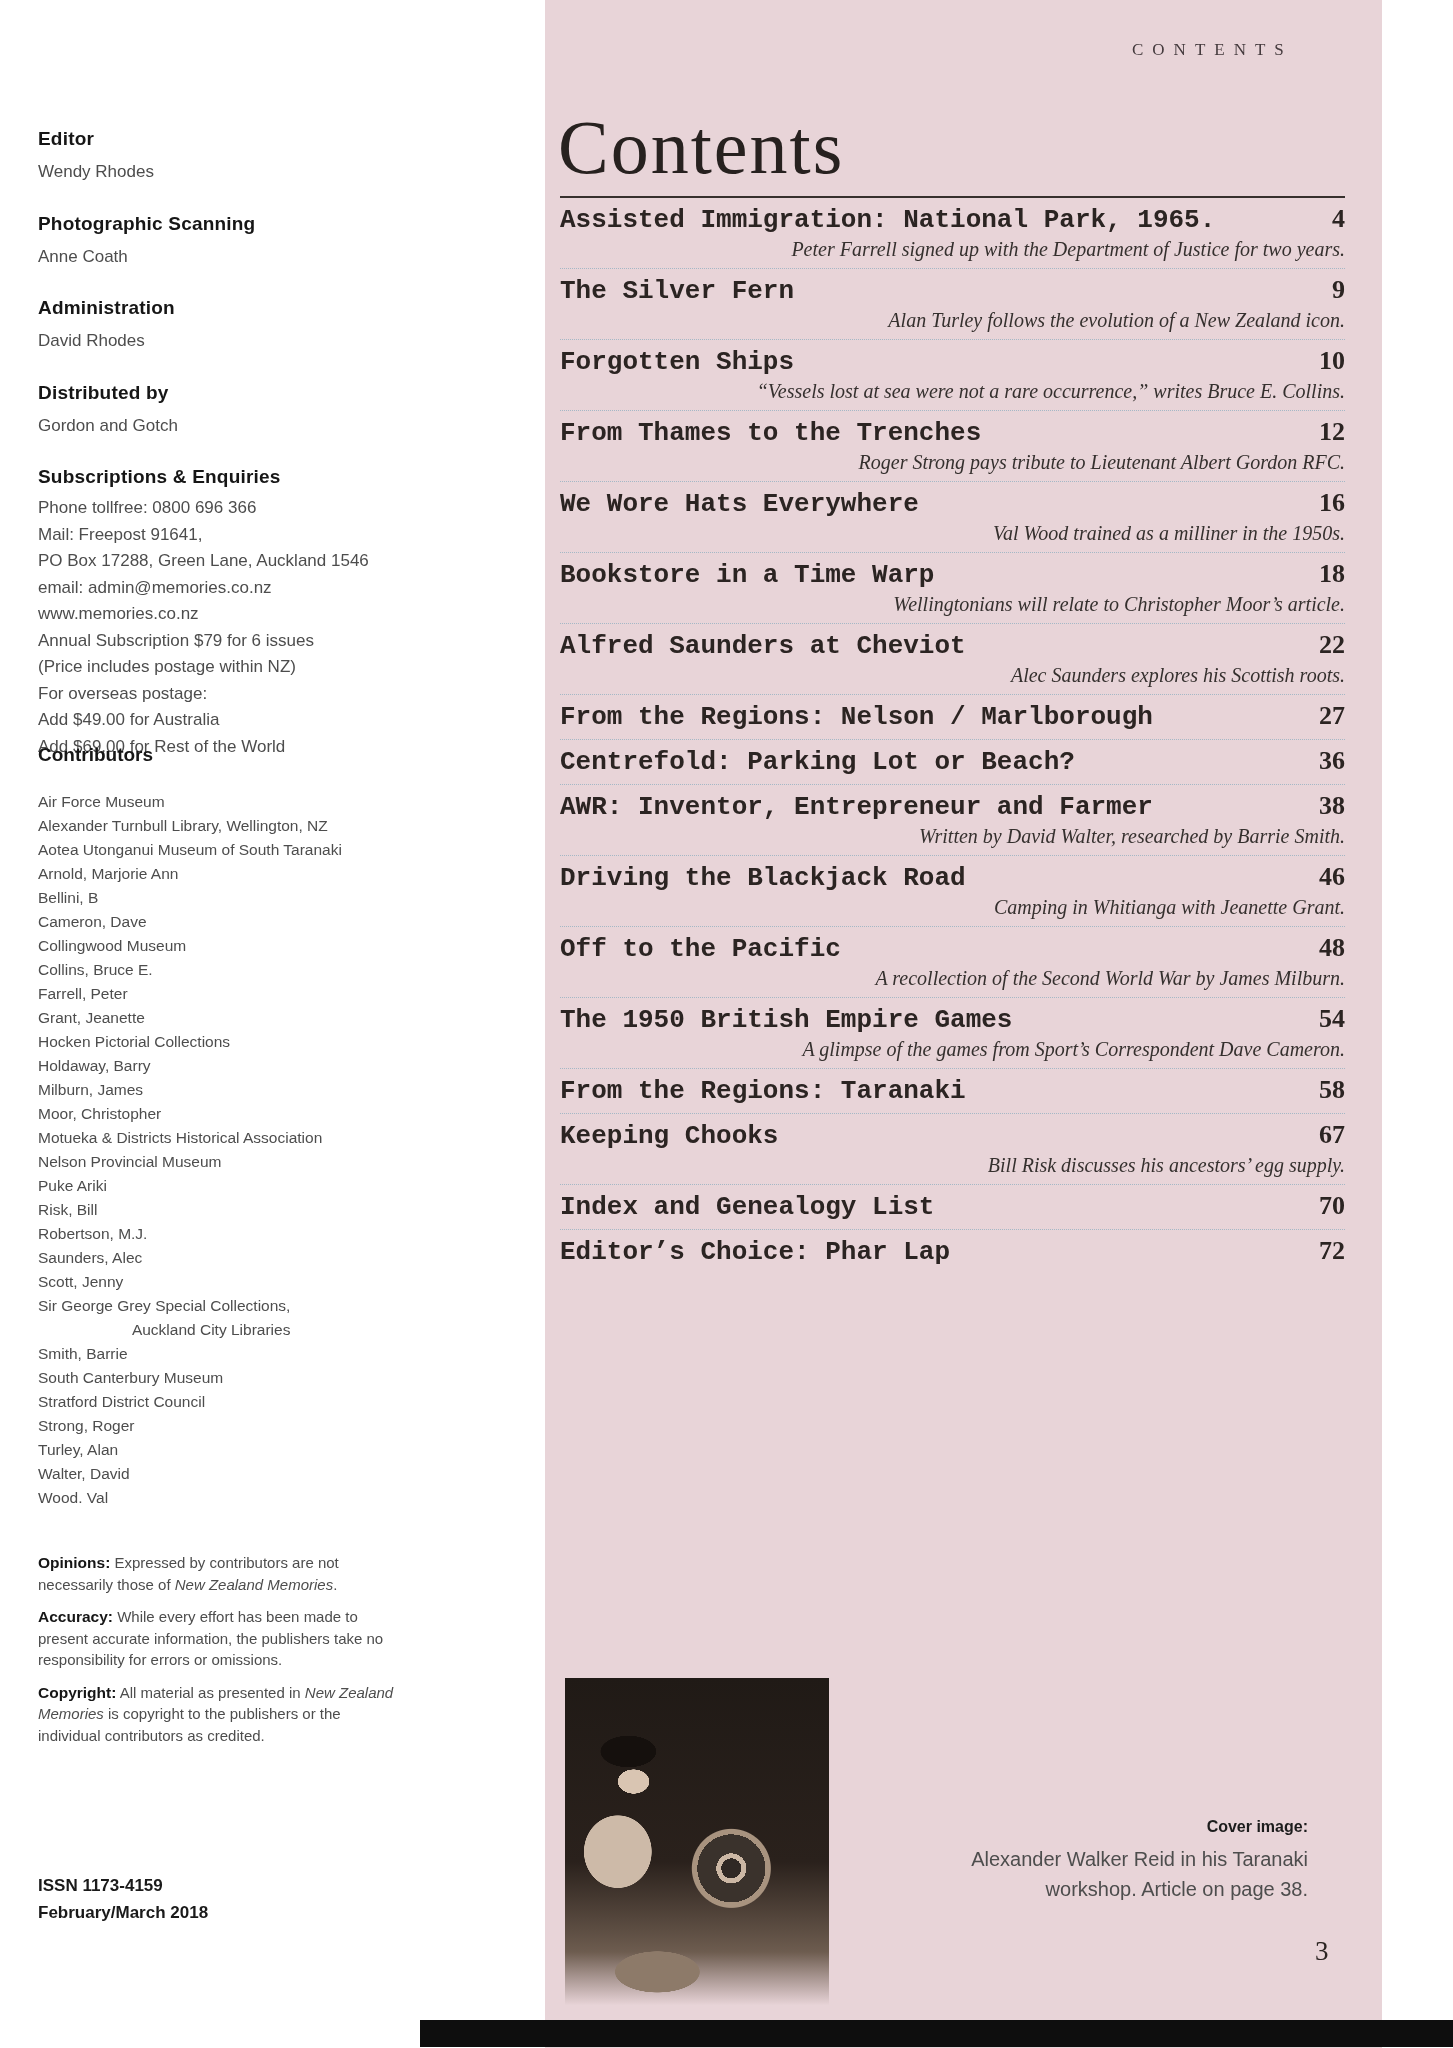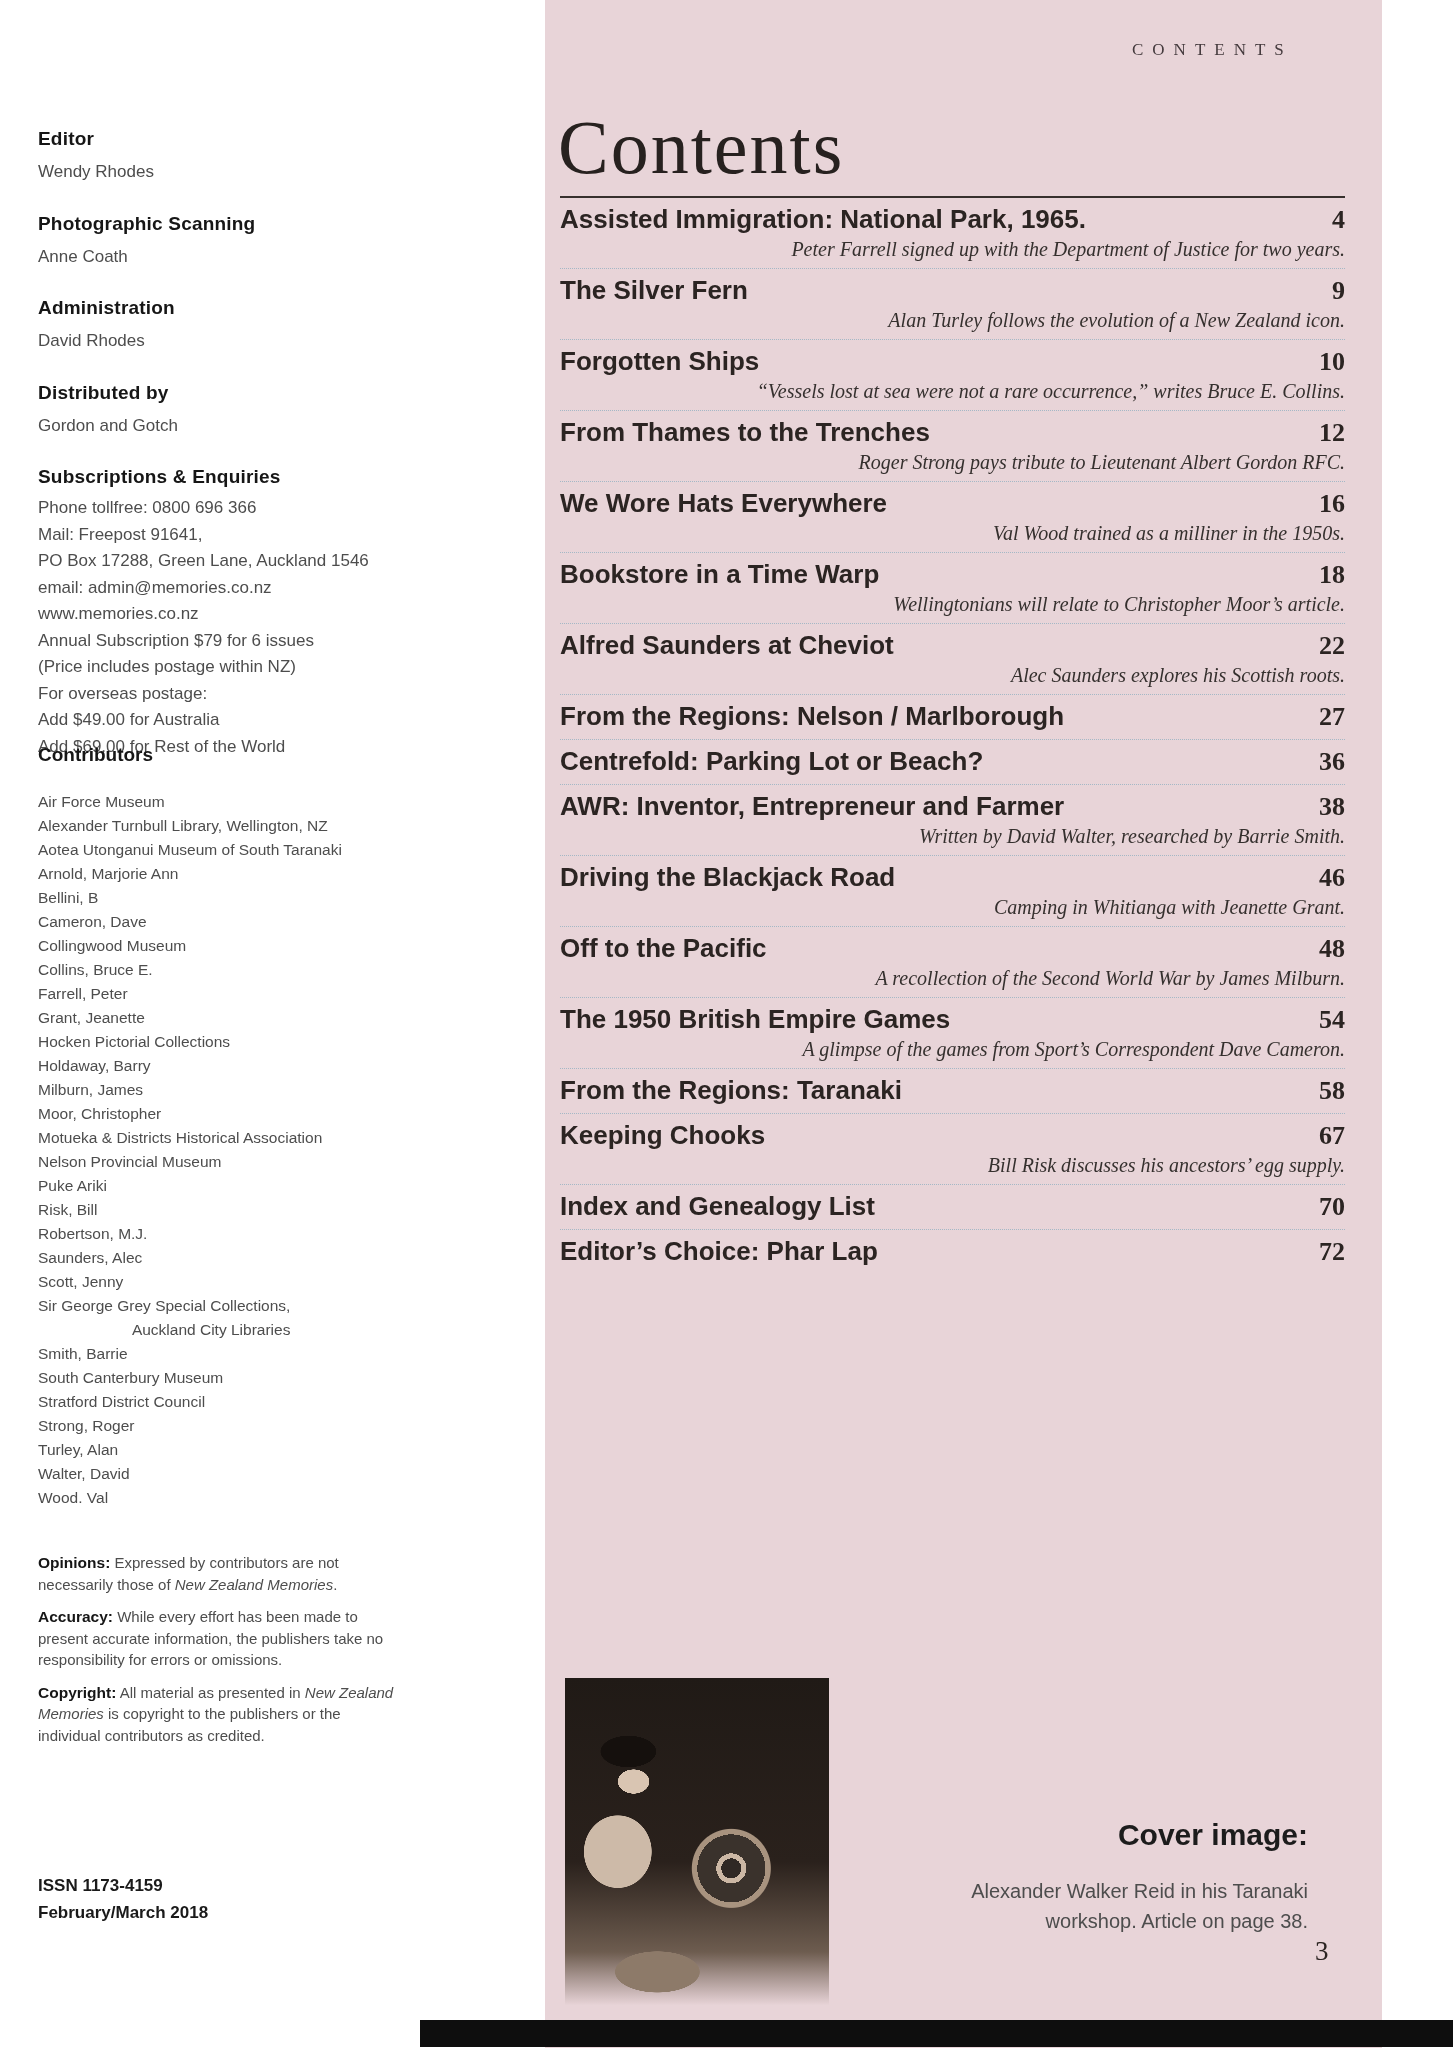--- a/index.html
+++ b/index.html
@@ -28,36 +28,36 @@
 
   
   .pink-panel{position:absolute;left:545px;top:0;width:837px;height:2048px;background:#e8d4d8;text-align:right;}
   .kicker{position:absolute;left:587px;top:40px;font-family:"Liberation Serif",serif;font-size:17px;color:#443a3d;letter-spacing:9px;}
   .title{position:absolute;left:13px;top:100px;margin:0;font-family:"Liberation Serif",serif;font-weight:400;font-size:76px;line-height:1.25;color:#27211f;letter-spacing:2px;}
 
   .toc{position:absolute;left:15px;top:196px;width:785px;border-top:2px solid #37302d;}
   .entry{padding:6px 0 7px;}
   .entry + .entry{border-top:1px dotted #a4b8c6;}
   .entry-row{display:flex;justify-content:space-between;align-items:baseline;}
-  .entry-title{font-family:Liberation Sans, sans-serif;font-weight:bold;font-size:26px;line-height:30px;color:#2b2422;}
+  .entry-title{font-family:Liberation Mono, monospace;font-weight:bold;font-size:26px;line-height:30px;color:#2b2422;}
   .entry-page{font-family:"Liberation Serif",serif;font-weight:bold;font-size:26px;line-height:30px;color:#2b2422;}
   .entry-sub{font-family:"Liberation Serif",serif;font-style:italic;font-size:20px;line-height:24px;margin-top:2px;color:#35302e;}
   .entry-sub:empty{display:none;}
 
   
   .cover-photo{position:absolute;left:20px;top:1678px;width:264px;height:334px;
     background:
       radial-gradient(circle at 63% 57%, #2f2824 0 10px, #cbb7a4 10px 15px, #3a322c 15px 34px, #a8937f 34px 39px, rgba(0,0,0,0) 40px),
       radial-gradient(ellipse 46px 26px at 24% 22%, #15100d 0 60%, rgba(0,0,0,0) 61%),
       radial-gradient(ellipse 26px 20px at 26% 31%, #d9c5b2 0 60%, rgba(0,0,0,0) 61%),
       radial-gradient(ellipse 56px 60px at 20% 52%, #cdbaa8 0 60%, rgba(0,0,0,0) 61%),
       radial-gradient(ellipse 70px 34px at 35% 88%, #8d7a69 0 60%, rgba(0,0,0,0) 61%),
       linear-gradient(180deg, #201a16 0%, #2a211c 55%, #6d5c4f 82%, rgba(232,212,216,0) 98%);}
   .cover-cap{position:absolute;left:343px;top:1818px;width:420px;}
-  .cover-label{font-size:30px;font-weight:bold;color:#1c1c1c;margin-bottom:24px;}
+  .cover-label{font-size:16px;font-weight:bold;color:#1c1c1c;margin-bottom:8px;}
   .cover-line{font-size:20px;color:#4d4d4d;line-height:30px;}
   .folio{position:absolute;left:770px;top:1936px;font-family:"Liberation Serif",serif;font-size:27px;color:#2b2422;}
 
   .bottom-bar{position:absolute;left:420px;top:2020px;width:1033px;height:27px;background:#0e0e0e;}
 </style>
 </head>
 <body>
 
 <div class="page">
 

